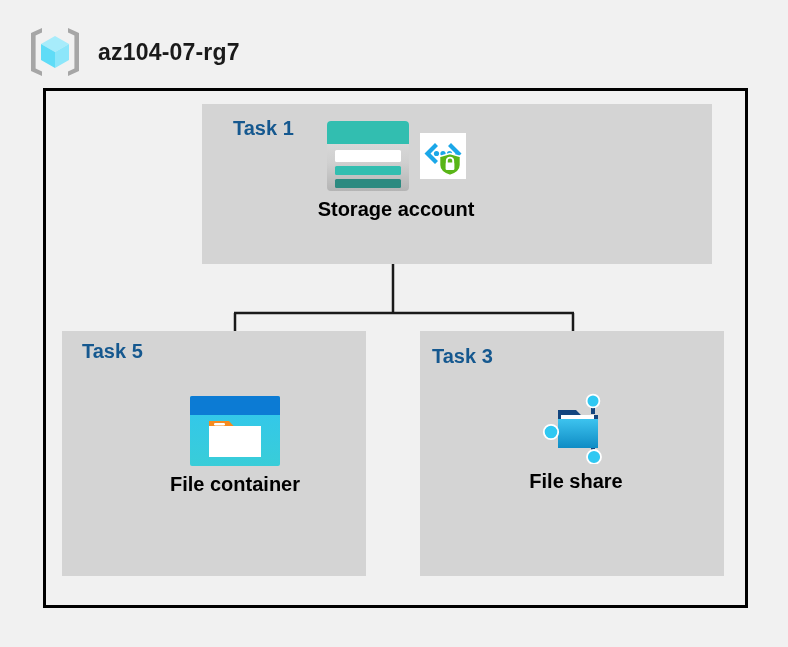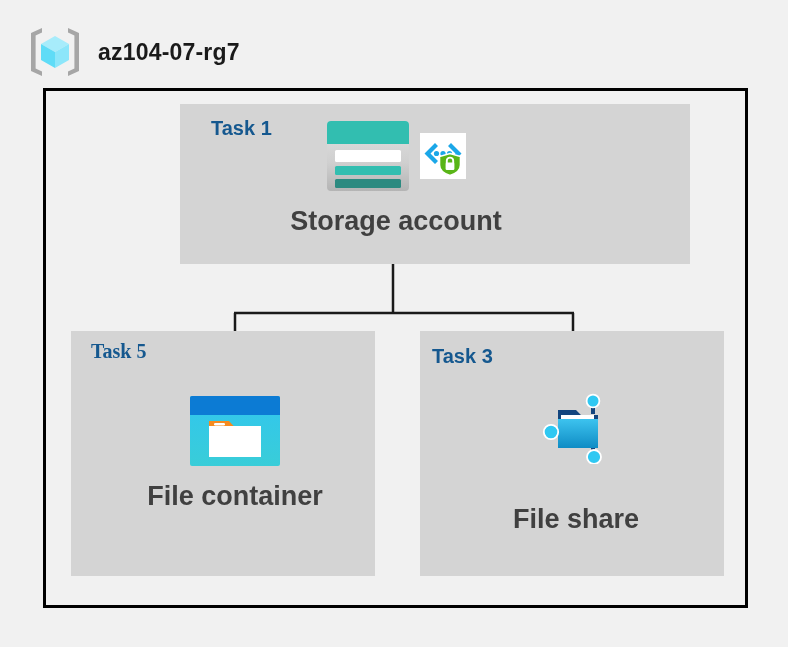--- a/index.html
+++ b/index.html
@@ -59,22 +59,22 @@
     box-sizing: border-box;
     background: transparent;
   }
 
   
   .task-panel {
     position: absolute;
     background: #d4d4d4;
     box-sizing: border-box;
   }
-  #panel-task1 { left: 180px; top: 104px;  width: 510px; height: 160px; }
-  #panel-task5 { left: 71px;  top: 331px;  width: 304px; height: 245px; font-family: Liberation Serif, serif; }
+  #panel-task1 { left: 202px; top: 104px;  width: 510px; height: 160px; }
+  #panel-task5 { left: 62px;  top: 331px;  width: 304px; height: 245px; }
   #panel-task3 { left: 420px; top: 331px;  width: 304px; height: 245px; padding-left: 10px; }
 
   .task-label {
     position: absolute;
     font-size: 20px;
     font-weight: bold;
     color: #15588f;
     white-space: nowrap;
   }
   #panel-task1 .task-label { left: 31px; top: 13px; }
@@ -88,31 +88,31 @@
     flex-direction: column;
     align-items: center;
   }
   .node-icons {
     display: flex;
     flex-direction: row;
     align-items: center;
     justify-content: center;
   }
   .node-caption {
-    margin-top: 14px;
-    font-size: 27px;
+    margin-top: 6px;
+    font-size: 20px;
     font-weight: bold;
-    color: #404040;
+    color: #000000;
     white-space: nowrap;
     text-align: center;
   }
 
   #node-storage  { left: 265px; top: 120px; width: 262px; }
   #node-blob     { left: 120px; top: 395px; width: 230px; }
-  #node-fileshare{ left: 465px; top: 388px; width: 222px; gap: 26px; }
+  #node-fileshare{ left: 465px; top: 388px; width: 222px; }
 
   .icon-storage   { width: 84px; height: 72px; display: block; }
   .icon-secure    { width: 46px; height: 46px; display: block; margin-left: 10px; }
   .icon-blob      { width: 92px; height: 72px; display: block; }
   .icon-fileshare { width: 80px; height: 76px; display: block; }
 
   
   .connectors {
     position: absolute;
     left: 0; top: 0;

